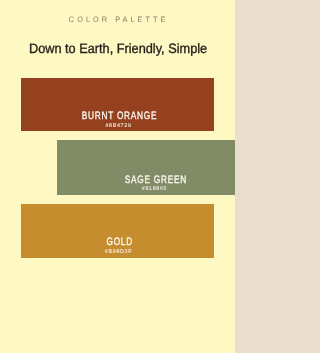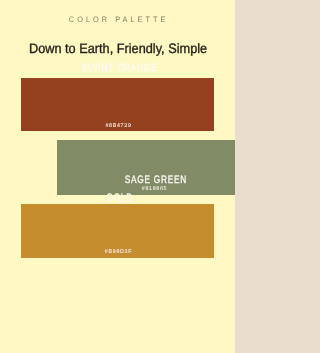--- a/index.html
+++ b/index.html
@@ -33,23 +33,23 @@
     -webkit-text-stroke:0.36px #241f1a;
     white-space:nowrap;
   }
   .swatch-list{ position:absolute; left:0; top:0; width:235px; height:353px; }
   .swatch{
     position:absolute; left:21px; width:193px;
     display:flex; flex-direction:column;
     align-items:center; justify-content:flex-end;
     padding-bottom:2.5px; box-sizing:border-box;
   }
-  .swatch-1{ top:78.1px;  height:53.3px; background:#95401f;gap:48px; }
+  .swatch-1{ top:78.1px;  height:53.3px; background:#95401f; }
   .swatch-2{ top:140px;   height:54.8px; background:#818b65; }
-  .swatch-3{ top:204.4px; height:53.2px; background:#c68d2e;gap:44px; }
+  .swatch-3{ top:204.4px; height:53.2px; background:#c68d2e; }
   .swatch-4{ top:266.4px; height:53.9px; background:#45492d; }
   .sw-name{
     font-size:10.8px; line-height:1; letter-spacing:0.95px;
     color:#fdfaf5;
     transform:scaleX(0.768) translateX(3.2px);
     -webkit-text-stroke:0.32px #fdfaf5;
     white-space:nowrap;
   }
   .sw-hex{
     font-size:5.3px; line-height:1; letter-spacing:0.7px;

